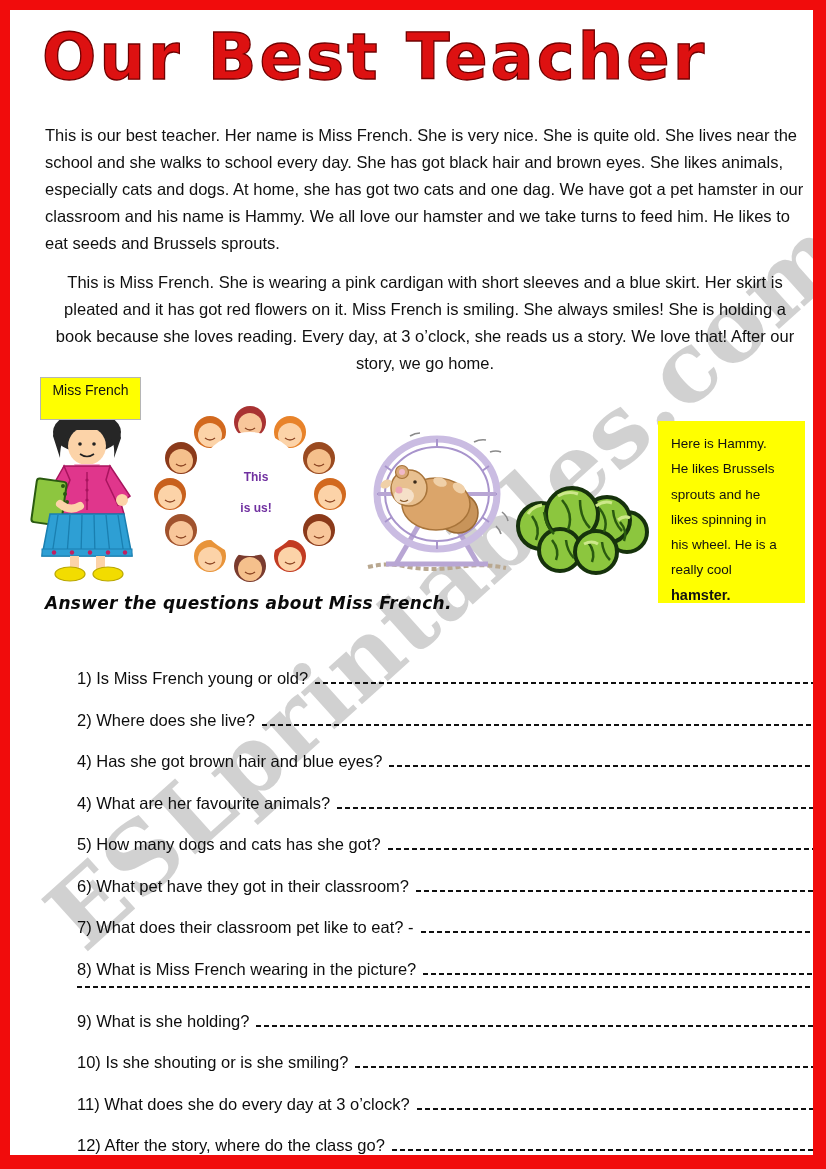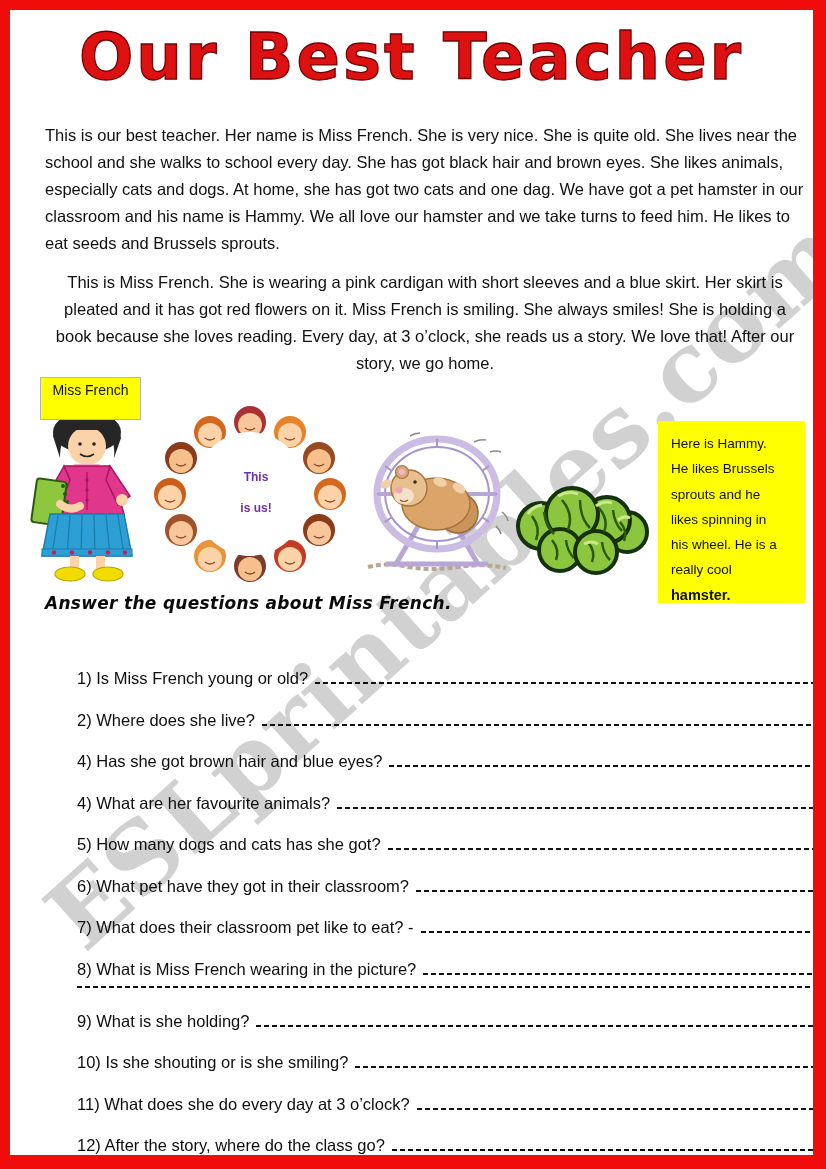--- a/index.html
+++ b/index.html
@@ -27,27 +27,27 @@
     color:rgba(172,172,172,0.55);
     transform:rotate(-42deg);
     z-index:1;
     white-space:nowrap;
     pointer-events:none;
   }
   .content{position:relative;z-index:2;}
   
   .title{
     position:absolute;left:0;right:0;top:10px;
-    text-align:center;
     font-size:64px;
     font-weight:bold;
     letter-spacing:3px;
     color:#dd1111;
     -webkit-text-stroke:1.3px #6e0000;
     white-space:nowrap;
+    padding-left:32px;
   }
   
   .para{
     position:absolute;left:35px;width:760px;
     font-size:16.5px;line-height:27px;
     font-family:"Liberation Sans",sans-serif;
     color:#101010;
   }
   .para1{top:112px;}
   .para2{top:259px;text-align:center;}

